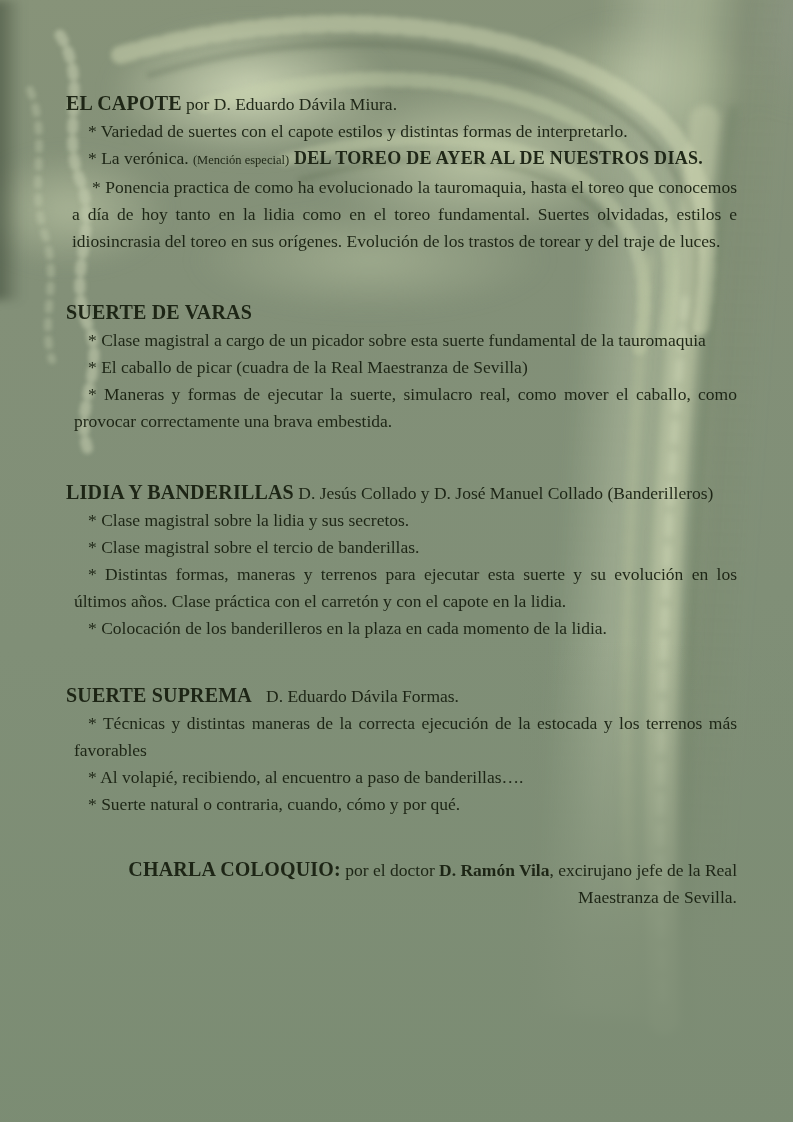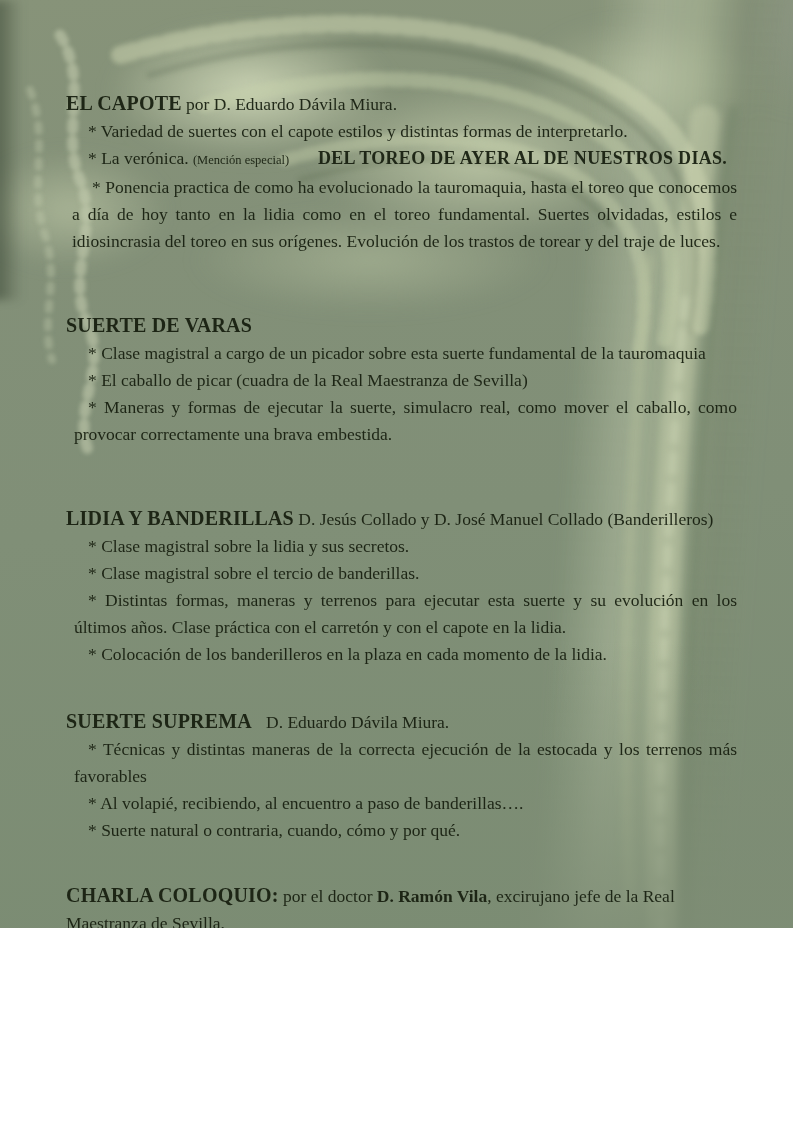--- a/index.html
+++ b/index.html
@@ -2,21 +2,21 @@
 <html><head>
 <meta charset="utf-8">
 <style>
   html, body { margin: 0; padding: 0; }
   body {
     width: 793px; height: 1122px;
     font-family: "Liberation Serif", "DejaVu Serif", serif;
   }
   .page {
     position: relative;
-    width: 793px; height: 928px;
+    width: 793px; height: 1122px;
     overflow: hidden;
     background: linear-gradient(176deg, #879379 0%, #839078 25%, #808f77 55%, #7b8c73 100%);
     color: #1b2314;
   }
 
   
   .bg { position: absolute; inset: 0; z-index: 0; }
   .bg-clouds {
     position: absolute; left: -50px; top: -40px; width: 920px; height: 460px;
     background:
@@ -55,43 +55,43 @@
 
   
   .content {
     position: relative; z-index: 2;
     padding: 90px 56px 0 66px;
     font-size: 17.5px;
     line-height: 27px;
     color: rgba(22, 29, 14, 0.93);
   }
   p { margin: 0; }
-  .sec { margin-top: 57px; }
+  .sec { margin-top: 44px; }
   .sec:first-child { margin-top: 0; }
   .sec-suprema { margin-top: 40px; }
   .sec-charla { margin-top: 38px; }
   .sec-mesa { margin-top: 48px; }
 
   .heading { text-align: left; }
   .hb { font-weight: bold; font-size: 20px; letter-spacing: 0.2px; }
   .hr { font-size: 17.5px; }
   .hr-gap { padding-left: 14px; }
   .b { font-weight: bold; }
 
   .item {
     margin-left: 8px;
     text-indent: 14px;
     text-align: justify;
     text-align-last: left;
   }
   .item-ponencia { margin-left: 6px; text-indent: 20px; }
   .small-note { font-size: 12.5px; }
-  .caps-emph { font-weight: bold; font-size: 18px; letter-spacing: 0.3px; margin-left: 24px; }
+  .caps-emph { font-weight: bold; font-size: 18px; letter-spacing: 0.3px; }
 
-  .plain-par { text-align: left; }
+  .plain-par { text-align: right; }
 </style>
 </head>
 <body>
 
 <div class="page">
 
   <div class="bg">
     <div class="bg-clouds"></div>
     <div class="bg-band"></div>
     <svg class="bg-svg" width="793" height="1122" viewBox="0 0 793 1122" xmlns="http://www.w3.org/2000/svg">
@@ -135,21 +135,21 @@
 
     <section class="sec">
       <p class="heading"><span class="hb">LIDIA Y BANDERILLAS</span><span class="hr"> D. Jesús Collado y D. José Manuel Collado (Banderilleros)</span></p>
       <p class="item">* Clase magistral sobre la lidia y sus secretos.</p>
       <p class="item">* Clase magistral sobre el tercio de banderillas.</p>
       <p class="item">* Distintas formas, maneras y terrenos para ejecutar esta suerte y su evolución en los últimos años. Clase práctica con el carretón y con el capote en la lidia.</p>
       <p class="item">* Colocación de los banderilleros en la plaza en cada momento de la lidia.</p>
     </section>
 
     <section class="sec sec-suprema">
-      <p class="heading"><span class="hb">SUERTE SUPREMA</span><span class="hr hr-gap">D. Eduardo Dávila Miura.</span></p>
+      <p class="heading"><span class="hb">SUERTE SUPREMA</span><span class="hr hr-gap">D. Eduardo Dávila Formas.</span></p>
       <p class="item">* Técnicas y distintas maneras de la correcta ejecución de la estocada y los terrenos más favorables</p>
       <p class="item">* Al volapié, recibiendo, al encuentro a paso de banderillas….</p>
       <p class="item">* Suerte natural o contraria, cuando, cómo y por qué.</p>
     </section>
 
     <section class="sec sec-charla">
       <p class="plain-par"><span class="hb">CHARLA COLOQUIO:</span><span> por el doctor </span><span class="b">D. Ramón Vila</span><span>, excirujano jefe de la Real Maestranza de Sevilla.</span></p>
     </section>
 
 

